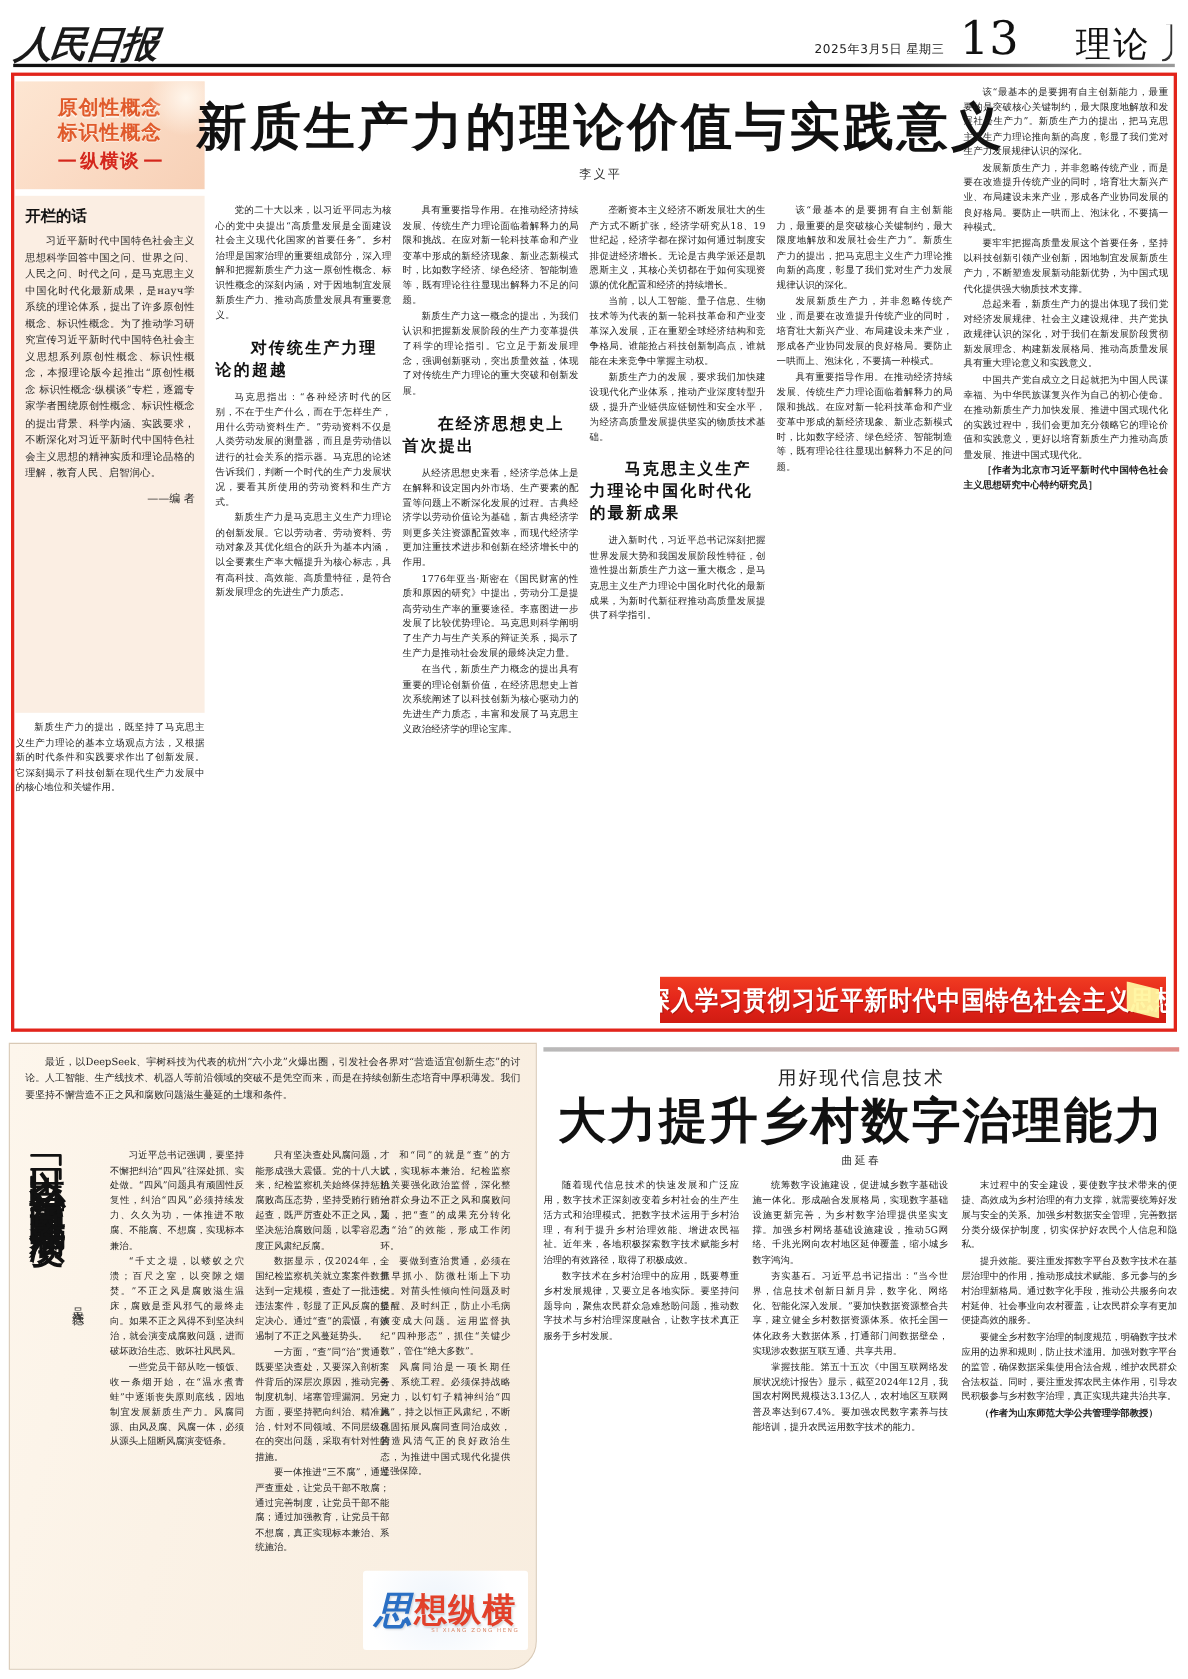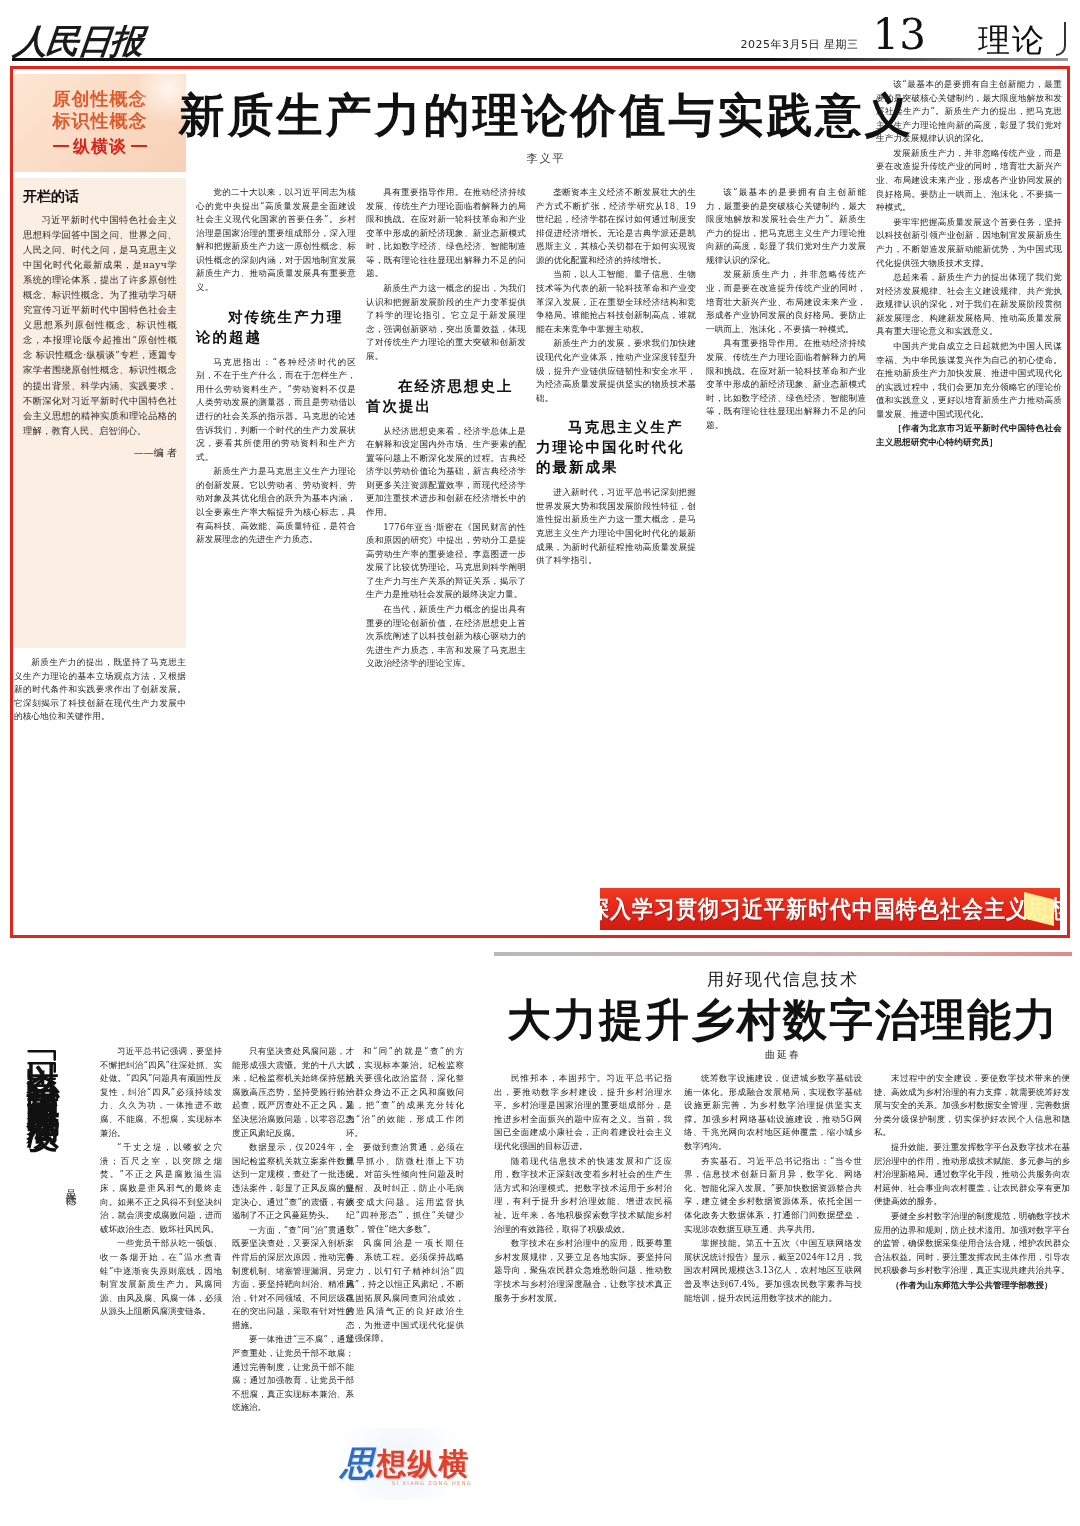--- a/index.html
+++ b/index.html
@@ -307,20 +307,23 @@
     <p>总起来看，新质生产力的提出体现了我们党对经济发展规律、社会主义建设规律、共产党执政规律认识的深化，对于我们在新发展阶段贯彻新发展理念、构建新发展格局、推动高质量发展具有重大理论意义和实践意义。</p>
     <p>中国共产党自成立之日起就把为中国人民谋幸福、为中华民族谋复兴作为自己的初心使命。在推动新质生产力加快发展、推进中国式现代化的实践过程中，我们会更加充分领略它的理论价值和实践意义，更好以培育新质生产力推动高质量发展、推进中国式现代化。</p>
     <p class="attrib">［作者为北京市习近平新时代中国特色社会主义思想研究中心特约研究员］</p>
   </div>
 
   <div class="promo">
     <span class="promo-text">深入学习贯彻习近平新时代中国特色社会主义思想</span>
     <span class="promo-flag"></span>
   </div>
 
+  <div class="bl-box">
+    <div class="bl-lead">最近，以DeepSeek、宇树科技为代表的杭州“六小龙”火爆出圈，引发社会各界对“营造适宜创新生态”的讨论。人工智能、生产线技术、机器人等前沿领域的突破不是凭空而来，而是在持续创新生态培育中厚积薄发。我们要坚持不懈营造不正之风和腐败问题滋生蔓延的土壤和条件。</div>
+  </div>
 
   <div class="bl-vtitle">以「查」「治」贯通阻断风腐演变</div>
   <div class="bl-vauthor">吴兴德</div>
 
   <div class="bl-col" style="left:100px; top:1045px; width:122px; height:470px;">
     <p>习近平总书记强调，要坚持不懈把纠治“四风”往深处抓、实处做。“四风”问题具有顽固性反复性，纠治“四风”必须持续发力、久久为功，一体推进不敢腐、不能腐、不想腐，实现标本兼治。</p>
     <p>“千丈之堤，以蝼蚁之穴溃；百尺之室，以突隙之烟焚。”不正之风是腐败滋生温床，腐败是歪风邪气的最终走向。如果不正之风得不到坚决纠治，就会演变成腐败问题，进而破坏政治生态、败坏社风民风。</p>
     <p>一些党员干部从吃一顿饭、收一条烟开始，在“温水煮青蛙”中逐渐丧失原则底线，因地制宜发展新质生产力。风腐同源、由风及腐、风腐一体，必须从源头上阻断风腐演变链条。</p>
   </div>
   <div class="bl-col" style="left:232px; top:1045px; width:122px; height:470px;">
@@ -340,21 +343,20 @@
     <span class="tl-rest">想纵横</span>
     <span class="tl-pinyin">SI XIANG ZONG HENG</span>
   </div>
 
   <div class="br-rule"></div>
   <div class="br-kicker">用好现代信息技术</div>
   <div class="br-title">大力提升乡村数字治理能力</div>
   <div class="br-byline">曲延春</div>
 
   <div class="br-col" style="left:494px; top:1072px; width:178px; height:440px;">
-    <p>民惟邦本，本固邦宁。习近平总书记指出，要推动数字乡村建设，提升乡村治理水平。乡村治理是国家治理的重要组成部分，是推进乡村全面振兴的题中应有之义。当前，我国已全面建成小康社会，正向着建设社会主义现代化强国的目标迈进。</p>
     <p>随着现代信息技术的快速发展和广泛应用，数字技术正深刻改变着乡村社会的生产生活方式和治理模式。把数字技术运用于乡村治理，有利于提升乡村治理效能、增进农民福祉。近年来，各地积极探索数字技术赋能乡村治理的有效路径，取得了积极成效。</p>
     <p>数字技术在乡村治理中的应用，既要尊重乡村发展规律，又要立足各地实际。要坚持问题导向，聚焦农民群众急难愁盼问题，推动数字技术与乡村治理深度融合，让数字技术真正服务于乡村发展。</p>
   </div>
   <div class="br-col" style="left:684px; top:1072px; width:178px; height:440px;">
     <p>统筹数字设施建设，促进城乡数字基础设施一体化。形成融合发展格局，实现数字基础设施更新完善，为乡村数字治理提供坚实支撑。加强乡村网络基础设施建设，推动5G网络、千兆光网向农村地区延伸覆盖，缩小城乡数字鸿沟。</p>
     <p>夯实基石。习近平总书记指出：“当今世界，信息技术创新日新月异，数字化、网络化、智能化深入发展。”要加快数据资源整合共享，建立健全乡村数据资源体系。依托全国一体化政务大数据体系，打通部门间数据壁垒，实现涉农数据互联互通、共享共用。</p>
     <p>掌握技能。第五十五次《中国互联网络发展状况统计报告》显示，截至2024年12月，我国农村网民规模达3.13亿人，农村地区互联网普及率达到67.4%。要加强农民数字素养与技能培训，提升农民运用数字技术的能力。</p>
   </div>
   <div class="br-col" style="left:874px; top:1072px; width:196px; height:440px;">
     <p>末过程中的安全建设，要使数字技术带来的便捷、高效成为乡村治理的有力支撑，就需要统筹好发展与安全的关系。加强乡村数据安全管理，完善数据分类分级保护制度，切实保护好农民个人信息和隐私。</p>

